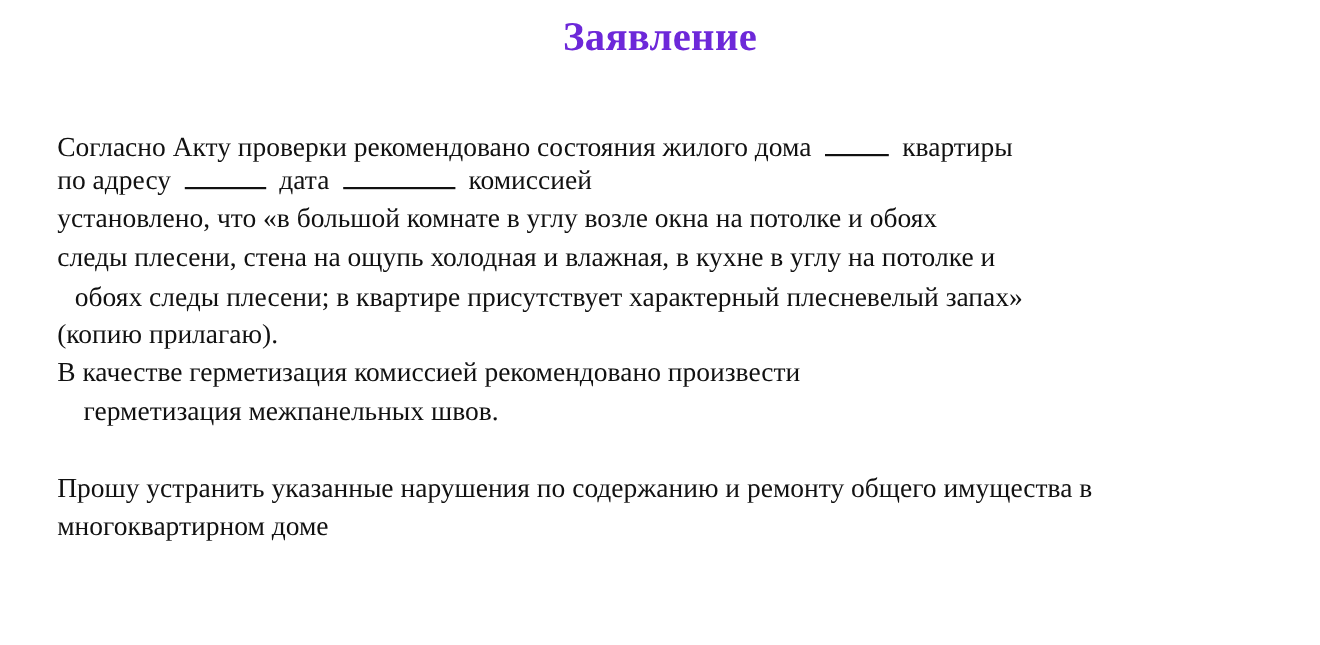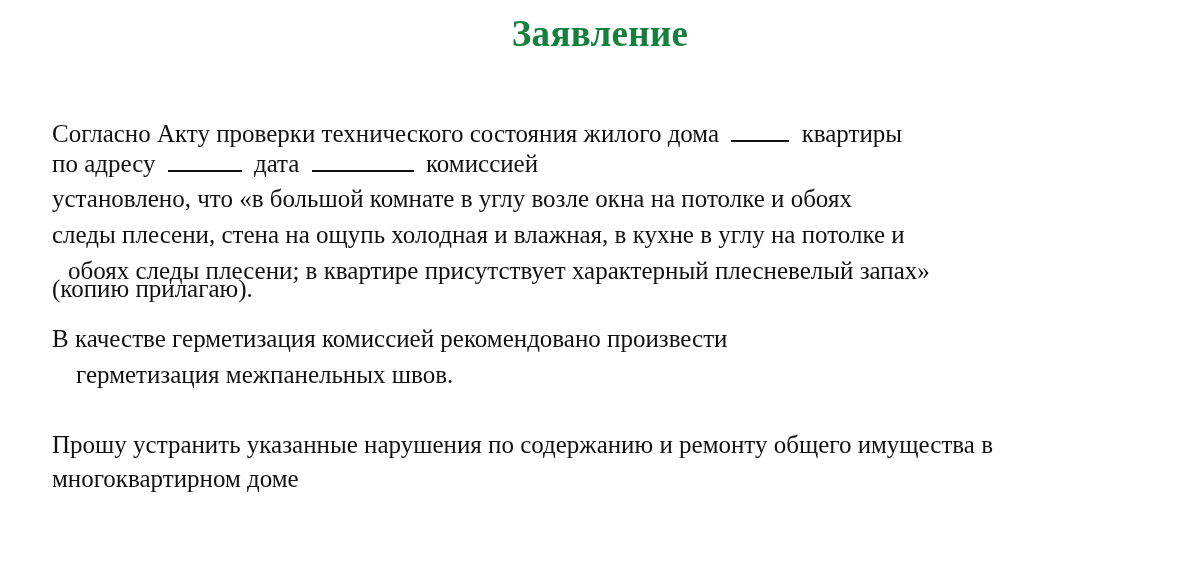--- a/index.html
+++ b/index.html
@@ -23,21 +23,21 @@
   }
   .title {
     position: absolute;
     top: 12px;
     left: 0;
     width: 1200px;
     text-align: center;
     font-weight: bold;
     font-size: 37px;
     letter-spacing: 0.3px;
-    color: #15803d;
+    color: #6d28d9;
   }
   .line {
     position: absolute;
     left: 52px;
     font-size: 25px;
     line-height: 30px;
     white-space: nowrap;
   }
   .blank {
     display: inline-block;
@@ -50,37 +50,37 @@
   .sig-row .lbl { display: inline-block; }
 </style>
 </head>
 <body>
 
 <div class="page">
 
   <div class="title">Заявление</div>
 
   <div class="line" style="top:118px;">
-    <span>Согласно Акту проверки технического состояния жилого дома</span>
+    <span>Согласно Акту проверки рекомендовано состояния жилого дома</span>
     <span class="blank" style="width:58px;"></span>
     <span>квартиры</span>
   </div>
 
   <div class="line" style="top:148px;">
     <span>по адресу</span>
     <span class="blank" style="width:74px;"></span>
     <span>дата</span>
     <span class="blank" style="width:102px;"></span>
     <span>комиссией</span>
   </div>
 
   <div class="line" style="top:184px;text-align:right;">установлено, что «в большой комнате в углу возле окна на потолке и обоях</div>
   <div class="line" style="top:220px;">следы плесени, стена на ощупь холодная и влажная, в кухне в углу на потолке и</div>
   <div class="line" style="top:256px;margin-left:16px;">обоях следы плесени; в квартире присутствует характерный плесневелый запах»</div>
-  <div class="line" style="top:274px;">(копию прилагаю).</div>
+  <div class="line" style="top:290px;">(копию прилагаю).</div>
   <div class="line" style="top:324px;">В качестве герметизация комиссией рекомендовано произвести</div>
   <div class="line" style="top:360px;margin-left:24px;">герметизация межпанельных швов.</div>
 
   <div class="line" style="top:430px;">Прошу устранить указанные нарушения по содержанию и ремонту общего имущества в</div>
   <div class="line" style="top:464px;">многоквартирном доме</div>
 
 
 </div>
 
 </body></html>

